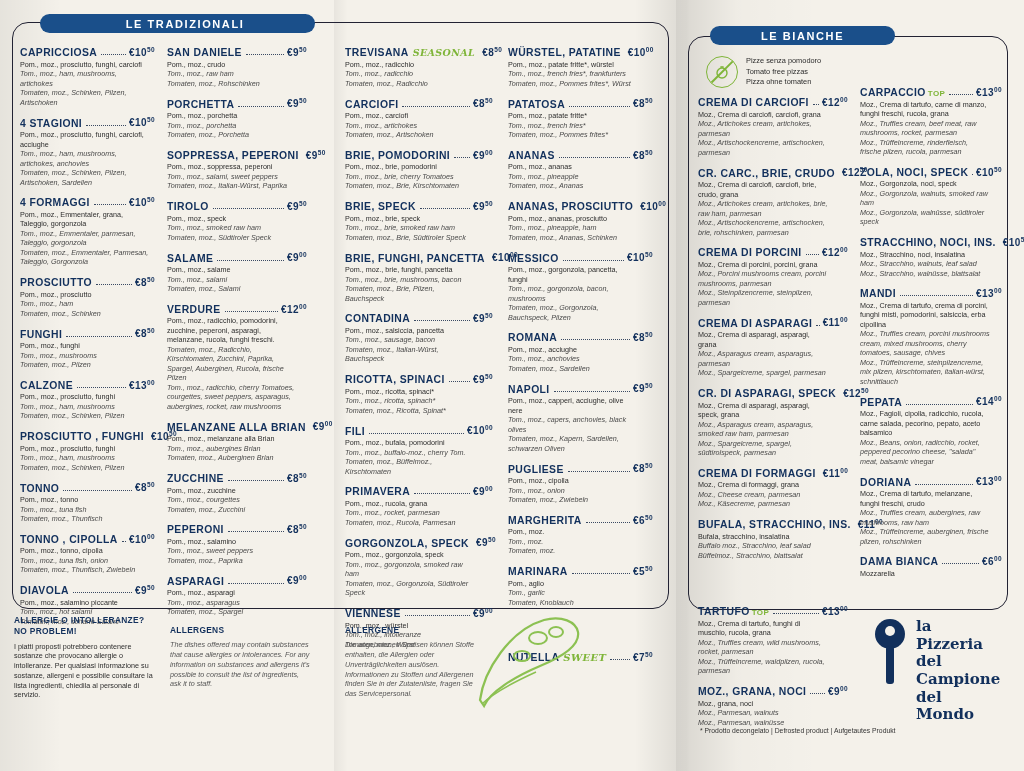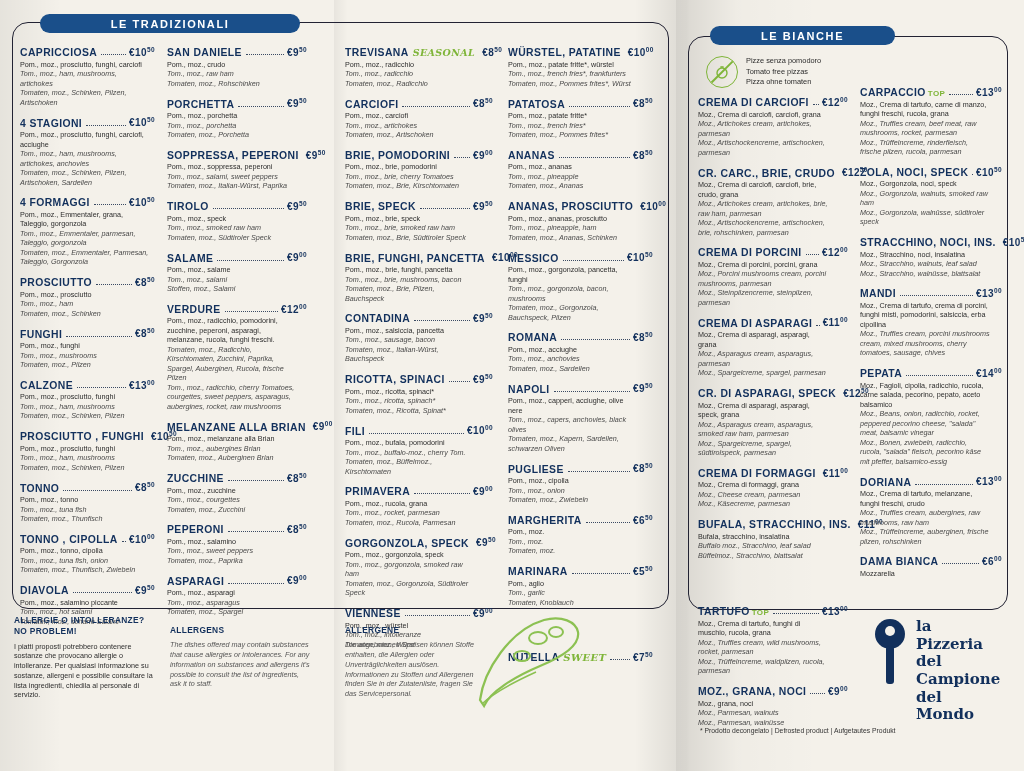--- a/index.html
+++ b/index.html
@@ -24,21 +24,21 @@
     position:absolute;top:0;bottom:0;width:14px;
     background:linear-gradient(90deg, rgba(0,0,0,0.05), rgba(0,0,0,0.0));
     pointer-events:none;
   }
   
   .banner{
     position:absolute;height:19px;border-radius:10px;background:#1a4f8a;
     color:#fff;font-size:11px;font-weight:bold;letter-spacing:1.6px;
     display:flex;align-items:center;justify-content:center;
   }
-  .banner.left{left:40px;top:14px;width:260px;}
+  .banner.left{left:40px;top:14px;width:260px;padding-left:15px;}
   .banner.right{left:710px;top:26px;width:185px;}
   
   .box{
     position:absolute;border:1.4px solid #223;border-radius:16px;
   }
   #box-left{left:12px;top:22px;width:655px;height:585px;}
   #box-right{left:688px;top:36px;width:318px;height:572px;}
 
   .col{position:absolute;}
   .item{margin-bottom:9px;}
@@ -310,21 +310,21 @@
       </div>
       <div class="item">
         <div class="nm">
           <span class="t">SALAME</span>
           <span class="dots"></span>
           <span class="pr"><span>€9</span><sup>00</sup></span>
         </div>
         <div class="de">
           <span style="display: block;">Pom., moz., salame</span>
           <span class="it">Tom., moz., salami</span>
-          <span class="it">Stoffen, moz., Salami</span>
+          <span class="it">Tomaten, moz., Salami</span>
         </div>
       </div>
       <div class="item">
         <div class="nm">
           <span class="t">VERDURE</span>
           <span class="dots"></span>
           <span class="pr"><span>€12</span><sup>00</sup></span>
         </div>
         <div class="de">
           <span style="display: block;">Pom., moz., radicchio, pomodorini, zucchine, peperoni, asparagi, melanzane, rucola, funghi freschi.</span>
@@ -798,32 +798,32 @@
       </div>
       <div class="item">
         <div class="nm">
           <span class="t">MANDI</span>
           <span class="dots"></span>
           <span class="pr"><span>€13</span><sup>00</sup></span>
         </div>
         <div class="de">
           <span style="display: block;">Moz., Crema di tartufo, crema di porcini, funghi misti, pomodorini, salsiccia, erba cipollina</span>
           <span class="it">Moz., Truffles cream, porcini mushrooms cream, mixed mushrooms, cherry tomatoes, sausage, chives</span>
+          <span class="it">Moz., Trüffelncreme, steinpilzencreme, mix pilzen, kirschtomaten, italian-würst, schnittlauch</span>
         </div>
       </div>
       <div class="item">
         <div class="nm">
           <span class="t">PEPATA</span>
           <span class="dots"></span>
           <span class="pr"><span>€14</span><sup>00</sup></span>
         </div>
         <div class="de">
           <span style="display: block;">Moz., Fagioli, cipolla, radicchio, rucola, carne salada, pecorino, pepato, aceto balsamico</span>
           <span class="it">Moz., Beans, onion, radicchio, rocket, peppered pecorino cheese, "salada" meat, balsamic vinegar</span>
-          <span class="it">Moz., Bonen, zwiebeln, radicchio, rucola, "salada" fleisch, pecorino käse mit pfeffer, balsamico-essig</span>
         </div>
       </div>
       <div class="item">
         <div class="nm">
           <span class="t">DORIANA</span>
           <span class="dots"></span>
           <span class="pr"><span>€13</span><sup>00</sup></span>
         </div>
         <div class="de">
           <span style="display: block;">Moz., Crema di tartufo, melanzane, funghi freschi, crudo</span>

